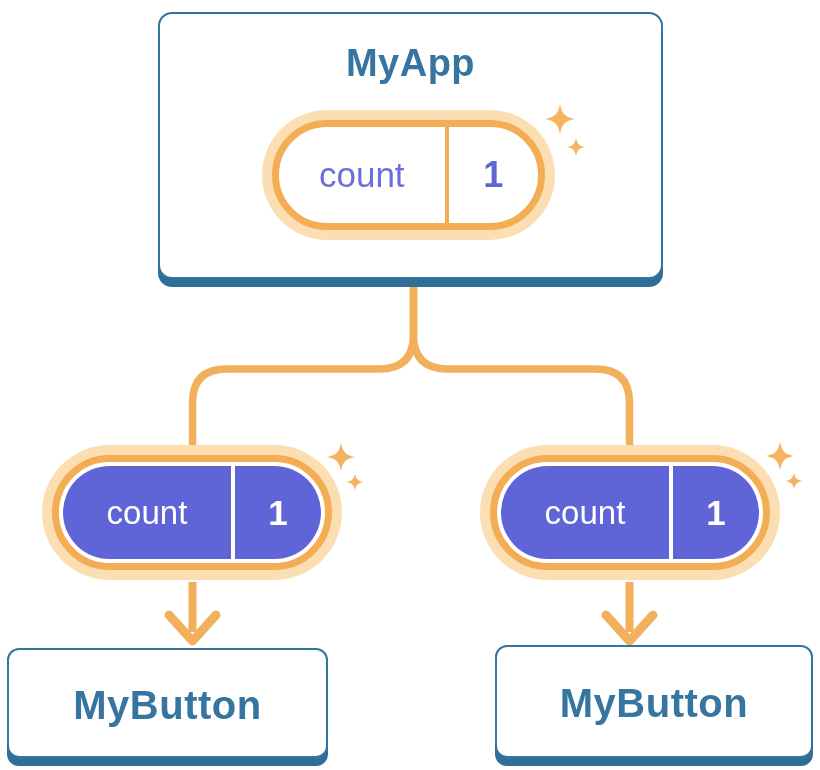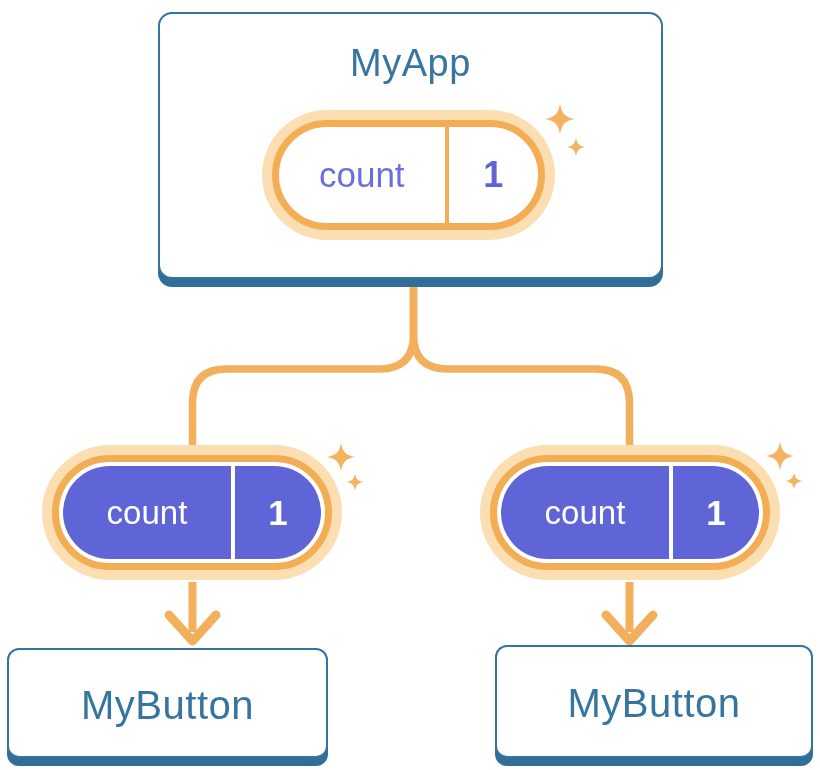--- a/index.html
+++ b/index.html
@@ -11,21 +11,21 @@
   html,body{margin:0;padding:0;background:#fff;}
   .canvas{position:relative;width:820px;height:770px;overflow:hidden;
     font-family:"Liberation Sans",sans-serif;background:#fff;}
   svg{display:block;}
   .overlay{position:absolute;left:0;top:0;z-index:1;pointer-events:none;}
 
   .card{position:absolute;background:var(--white);
     border:2.5px solid var(--card-border-blue);border-radius:14px;
     box-shadow:0 8px 0 var(--card-shadow-blue);z-index:2;box-sizing:border-box;}
   .card-root{left:158px;top:12px;width:505px;height:267px;}
-  .card-title{margin-top:28px;text-align:center;font-size:38px;font-weight:400;
+  .card-title{margin-top:28px;text-align:center;font-size:38px;font-weight:700;
     color:var(--title-blue);letter-spacing:.5px;}
   .card-child{display:flex;align-items:center;justify-content:center;border-radius:12px;}
   .card-child .card-title{margin-top:4px;font-size:40px;}
   .card-child-left{left:7px;top:648px;width:321px;height:110px;}
   .card-child-right{left:495px;top:645px;width:318px;height:113px;}
 
   .pill{position:absolute;box-sizing:border-box;border:7px solid var(--pill-ring-orange);
     border-radius:999px;background:var(--white);
     box-shadow:0 0 0 10px var(--pill-glow);z-index:3;display:flex;text-align:center;}
   .pill-state{left:272px;top:120px;width:273px;height:110px;}

